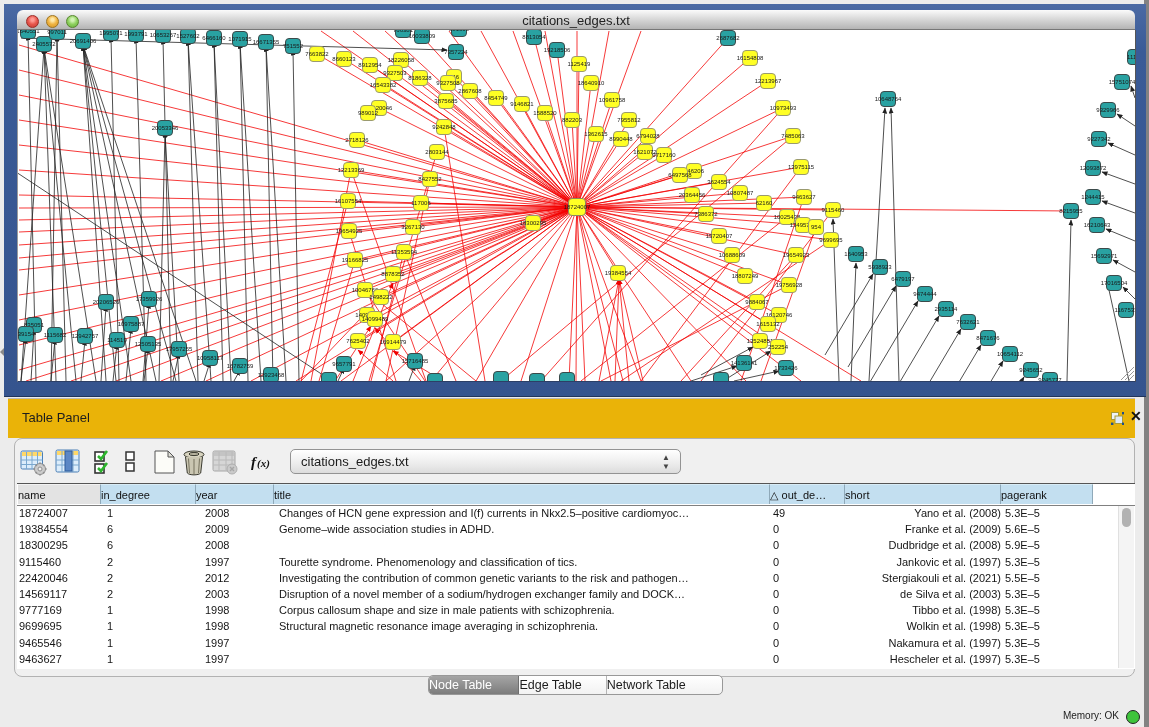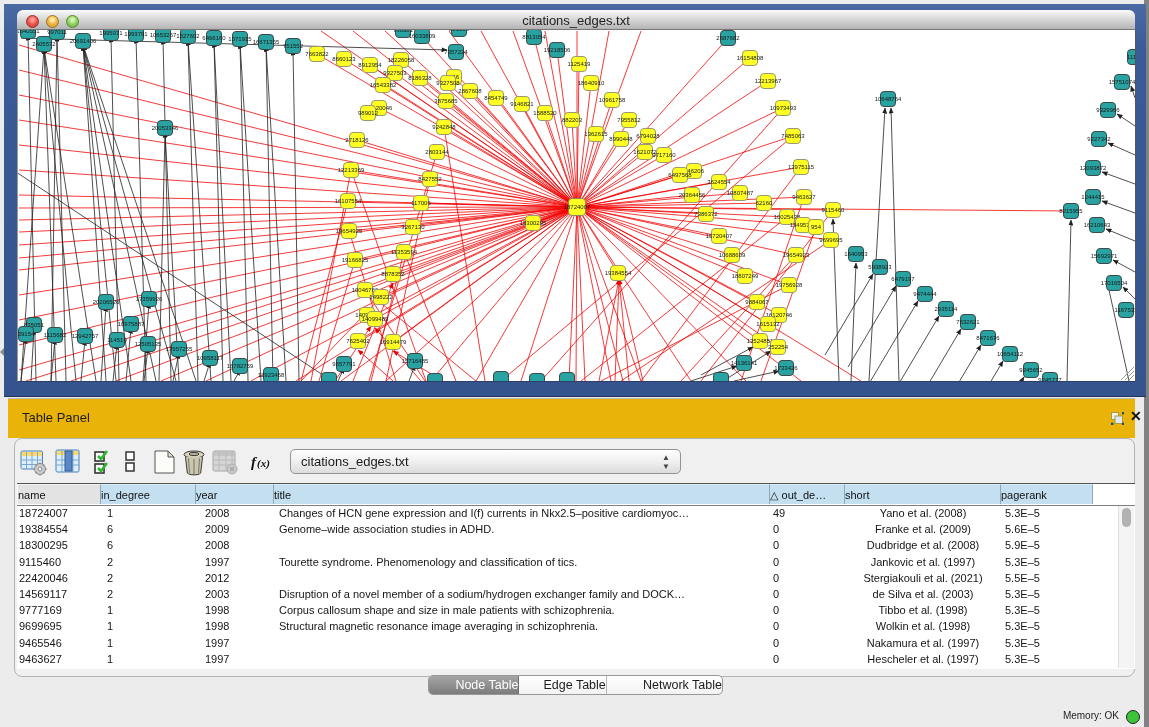--- a/index.html
+++ b/index.html
@@ -29,26 +29,26 @@
 .combo .ar{position:absolute;right:10px;top:3px;font-size:8px;color:#444;line-height:9px;text-align:center}
 .tblwrap{position:absolute;left:2px;top:44px;width:1118px;height:185px;background:#fff;border-top:1px solid #555;overflow:hidden}
 .thead{position:absolute;left:0;top:0;height:21px;width:100%;border-bottom:1px solid #808080;background:#fff}
 .th{position:absolute;top:0;height:20px;background:#c3dfF0;border-right:1px solid #8fa9b9;border-top:1px solid #d8eCF6;
  font-size:11px;color:#111;text-align:left;line-height:20px;box-sizing:border-box}
 .rows{position:absolute;left:0;top:22px;width:100%;font-size:11px;color:#151515}
 .tr{height:16.2px;white-space:nowrap;position:relative}
 .tr div{position:absolute;top:1px;overflow:hidden}
 .c0{left:2px;width:82px}.c1{left:90px;width:94px}.c2{left:188px;width:77px}
 .c3{left:262px;width:492px}.c4{left:756px;width:73px}
-.c5{left:828px;width:156px;text-align:center}.c6{left:988px;width:91px}
+.c5{left:828px;width:156px;text-align:right}.c6{left:988px;width:91px}
 .vsb{position:absolute;right:1px;top:22px;width:15px;height:162px;background:#f4f4f4;border-left:1px solid #e0e0e0}
 .vsb .th2{position:absolute;left:2.5px;top:2px;width:9px;height:19px;border-radius:5px;background:#b2b2b2}
 .tabs{position:absolute;left:428px;top:675px;width:295px;height:20px;border:1px solid #989898;border-radius:5px;
  background:linear-gradient(#ffffff,#f2f2f2);box-sizing:border-box;z-index:3;overflow:hidden;display:flex}
-.tab{font-size:12.5px;color:#1c1c1c;text-align:right;line-height:18px;border-right:1px solid #b5b5b5;box-sizing:border-box}
+.tab{font-size:12.5px;color:#1c1c1c;text-align:left;line-height:18px;border-right:1px solid #b5b5b5;box-sizing:border-box}
 .tab.sel{background:linear-gradient(#a5a5a5,#7c7c7c);color:#fff;border-right:1px solid #6f6f6f}
 .mem{position:absolute;right:30px;top:710px;font-size:10px;color:#1d1d1d}
 .memdot{position:absolute;right:9px;top:710px;width:12px;height:12px;border-radius:50%;background:#3ec43b;border:1px solid #222}
 .fl{position:absolute;left:1103px;top:13px;width:13px;height:13px}
 .xx{position:absolute;left:1122px;top:9px;width:16px;height:16px;font-size:14px;font-weight:bold;color:#111}
 </style></head>
 <body>
 <div class="strip"></div>
 <div class="frame"></div>
 <div class="win">
@@ -698,20 +698,21 @@
           <div class="c2">1997</div>
           <div class="c3">Tourette syndrome. Phenomenology and classification of tics.</div>
           <div class="c4">0</div>
           <div class="c5">Jankovic et al. (1997)</div>
           <div class="c6">5.3E–5</div>
         </div>
         <div class="tr">
           <div class="c0">22420046</div>
           <div class="c1">2</div>
           <div class="c2">2012</div>
+          <div class="c3">Investigating the contribution of common genetic variants to the risk and pathogen…</div>
           <div class="c4">0</div>
           <div class="c5">Stergiakouli et al. (2021)</div>
           <div class="c6">5.5E–5</div>
         </div>
         <div class="tr">
           <div class="c0">14569117</div>
           <div class="c1">2</div>
           <div class="c2">2003</div>
           <div class="c3">Disruption of a novel member of a sodium/hydrogen exchanger family and DOCK…</div>
           <div class="c4">0</div>

